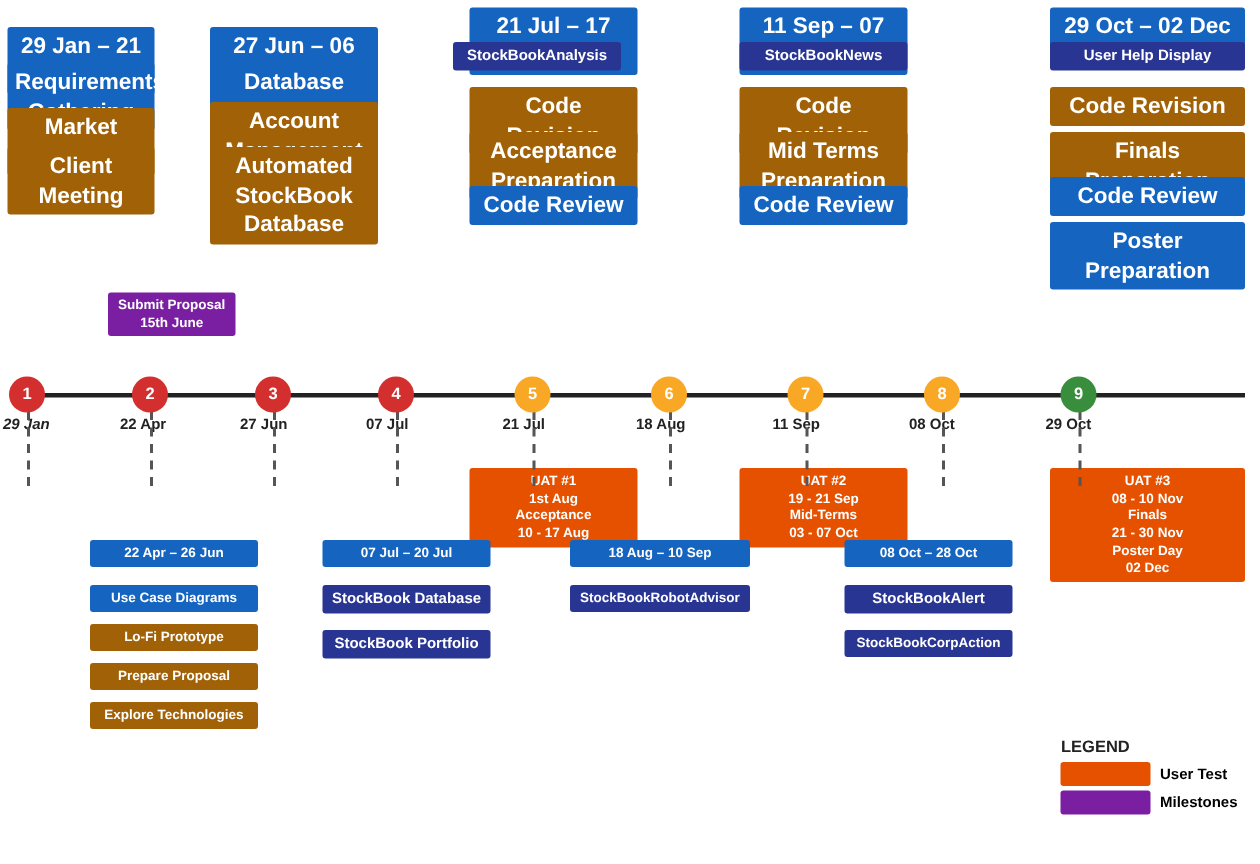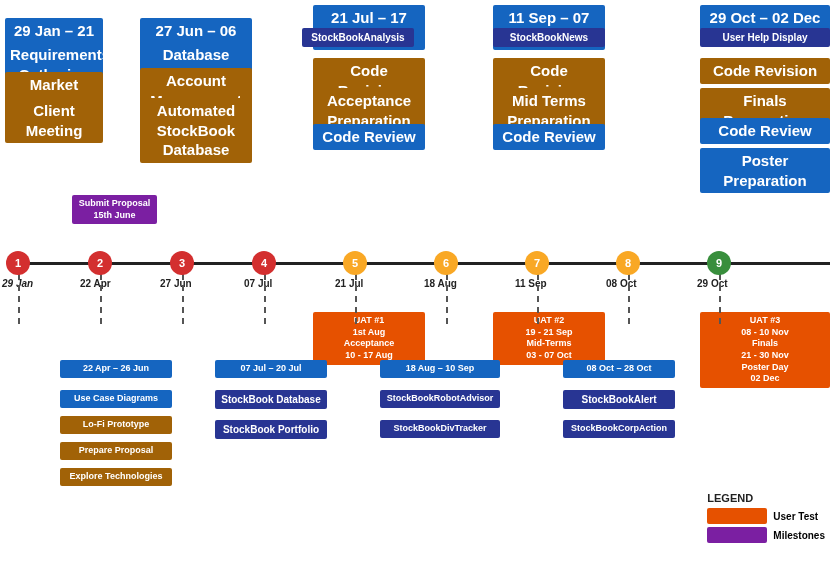--- a/index.html
+++ b/index.html
@@ -261,21 +261,20 @@
   <div class="card-below bg-blue" style="left:215px; top:360px; width:112px;">
     07 Jul – 20 Jul
   </div>
   <div class="card-below bg-darkblue" style="left:215px; top:420px; width:112px; font-size:10px;">StockBook Portfolio</div>
   <div class="card-below bg-darkblue" style="left:215px; top:390px; width:112px; font-size:10px;">StockBook Database</div>
 
   <div class="card-below bg-blue" style="left:380px; top:360px; width:120px;">
     18 Aug – 10 Sep
   </div>
   <div class="card-below bg-darkblue" style="left:380px; top:390px; width:120px; font-size:9px;">StockBookRobotAdvisor</div>
-  <div class="card-below bg-darkblue" style="left:380px; top:420px; width:120px; font-size:9px;">StockBookDivTracker</div>
 
   <div class="card-below bg-blue" style="left:563px; top:360px; width:112px;">
     08 Oct – 28 Oct
   </div>
   <div class="card-below bg-darkblue" style="left:563px; top:390px; width:112px; font-size:10px;">StockBookAlert</div>
   <div class="card-below bg-darkblue" style="left:563px; top:420px; width:112px; font-size:9px;">StockBookCorpAction</div>
 
   <div class="legend">
     <div class="legend-title">LEGEND</div>
     <div class="legend-item">

